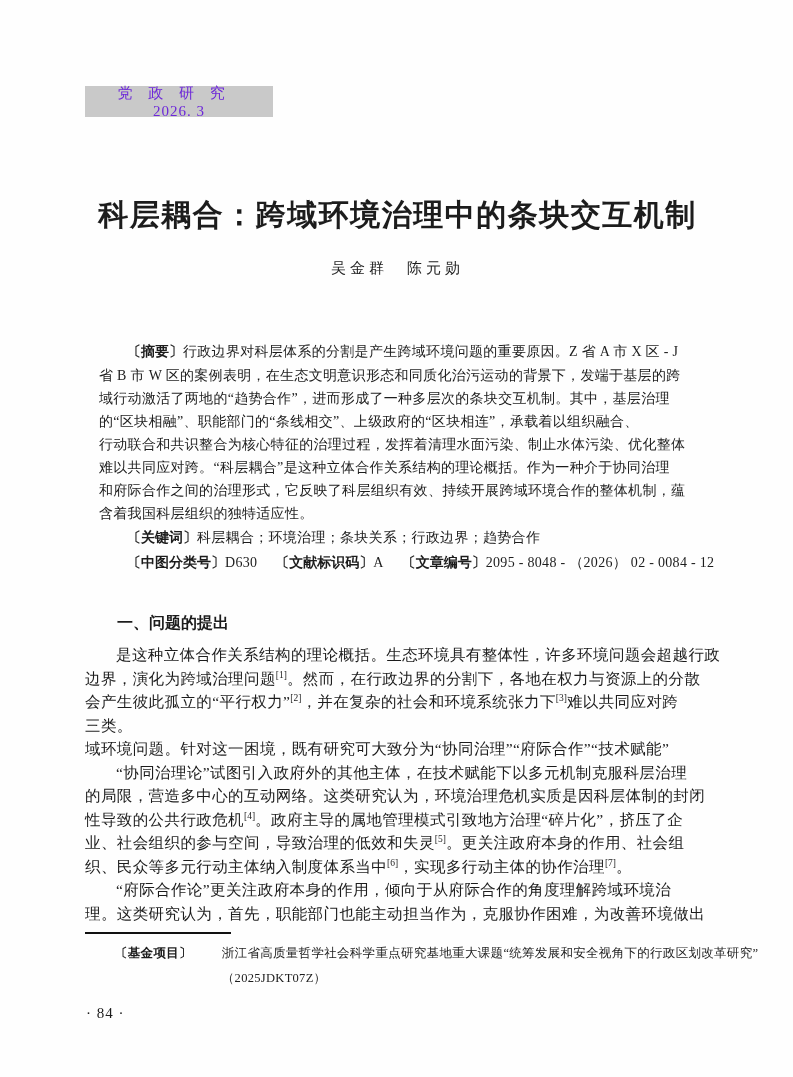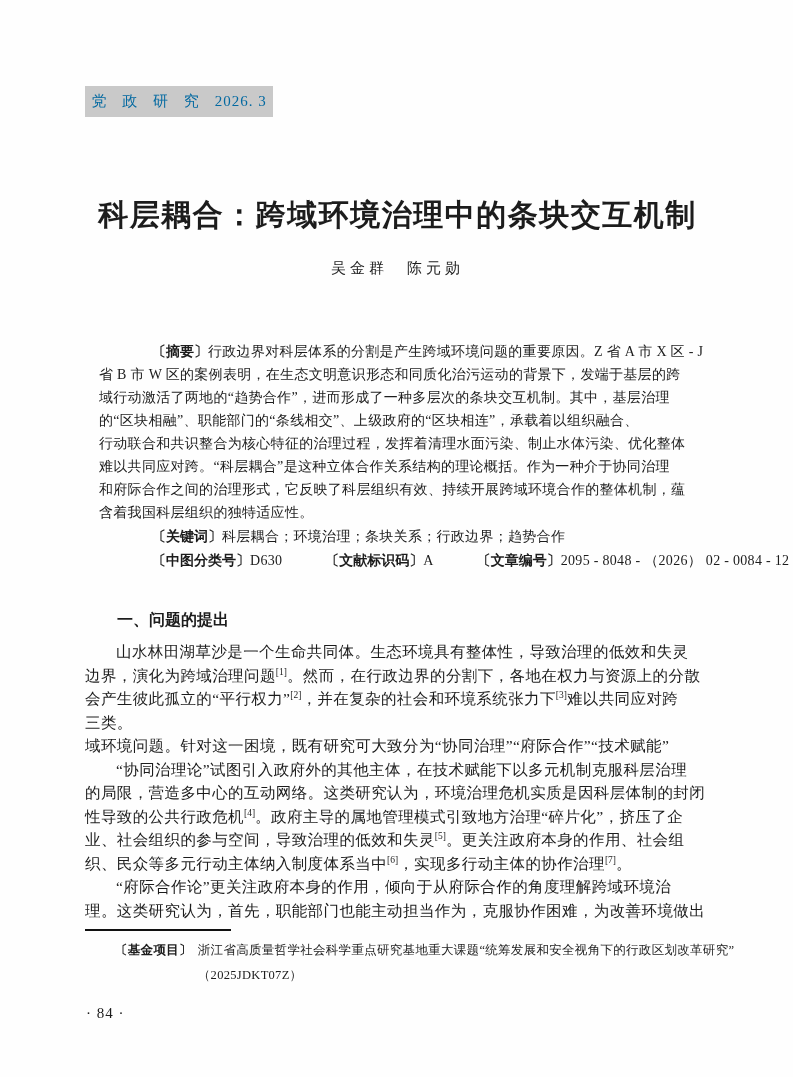--- a/index.html
+++ b/index.html
@@ -14,22 +14,23 @@
   }
   .content { padding:0 83px 0 85px; }
 
   
   .badge {
     position:absolute; left:85px; top:86px;
     width:188px; height:31px;
     background:#c9c9c9;
     display:flex; align-items:center; justify-content:center;
     font-family:"Liberation Serif", serif;
-    font-size:15px; color:#0369a1;
+    font-size:15px; color:#6d28d9;
     white-space:nowrap;
+    flex-direction:column;
   }
   .badge .masthead { letter-spacing:6px; margin-right:10px; }
   .badge .issue { letter-spacing:1px; }
 
   
   .title {
     margin-top:195px;
     text-align:center;
     font-family:"Liberation Sans", sans-serif;
     font-weight:bold;
@@ -49,24 +50,23 @@
   .abstract-block {
     margin:62px 12px 0 14px;
     font-size:14px;
     line-height:23px;
     letter-spacing:0.3px;
   }
   .abstract-line, .meta-line { white-space:nowrap; }
   .lead { text-indent:2em; }
   .meta-line { text-indent:2em; margin-top:1px; }
   .hei-label {
-    font-family:Liberation Serif, serif;
+    font-family:Liberation Mono, monospace;
     font-weight:bold;
     letter-spacing:0;
-    margin-left:25px;
   }
   .meta-gap { display:inline-block; width:18px; }
 
   
   .section-heading {
     margin:38px 0 0 32px;
     font-family:"Liberation Sans", sans-serif;
     font-weight:bold;
     font-size:16px;
     white-space:nowrap;
@@ -88,21 +88,21 @@
     margin-top:7px;
     width:146px; height:0;
     border-top:2px solid #111;
   }
   .footnotes {
     margin-top:7px;
     font-size:12.5px;
     line-height:24.5px;
     letter-spacing:0.3px;
   }
-  .fn-row { display:flex; margin-left:30px; }
+  .fn-row { display:flex; margin-left:30px;gap:24px; }
   .fn-label {
     flex:none;
     font-family:"Liberation Sans", sans-serif;
     font-weight:bold;
     margin-right:6px;
     white-space:nowrap;
   }
   .fn-content { flex:1; }
   .fn-line { white-space:nowrap; }
 
@@ -145,21 +145,21 @@
       </div>
 
       <div class="meta-line">
         <span class="hei-label">〔中图分类号〕</span><span>D630</span><span class="meta-gap"></span><span class="hei-label">〔文献标识码〕</span><span>A</span><span class="meta-gap"></span><span class="hei-label">〔文章编号〕</span><span>2095 - 8048 - （2026） 02 - 0084 - 12</span>
       </div>
     </div>
 
     <div class="section-heading">一、问题的提出</div>
 
     <div class="body-text">
-        <div class="body-line indent"><span>山水林田湖草沙是一个生命共同体。生态环境具有整体性，导致治理的低效和失灵</span></div>
+        <div class="body-line indent"><span>是这种立体合作关系结构的理论概括。生态环境具有整体性，许多环境问题会超越行政</span></div>
         <div class="body-line"><span>边界，演化为跨域治理问题</span><sup>[1]</sup><span>。然而，在行政边界的分割下，各地在权力与资源上的分散</span></div>
         <div class="body-line"><span>会产生彼此孤立的“平行权力”</span><sup>[2]</sup><span>，并在复杂的社会和环境系统张力下</span><sup>[3]</sup><span>难以共同应对跨</span></div>
         <div class="body-line"><span>三类。</span></div>
         <div class="body-line"><span>域环境问题。针对这一困境，既有研究可大致分为“协同治理”“府际合作”“技术赋能”</span></div>
         <div class="body-line indent"><span>“协同治理论”试图引入政府外的其他主体，在技术赋能下以多元机制克服科层治理</span></div>
         <div class="body-line"><span>的局限，营造多中心的互动网络。这类研究认为，环境治理危机实质是因科层体制的封闭</span></div>
         <div class="body-line"><span>性导致的公共行政危机</span><sup>[4]</sup><span>。政府主导的属地管理模式引致地方治理“碎片化”，挤压了企</span></div>
         <div class="body-line"><span>业、社会组织的参与空间，导致治理的低效和失灵</span><sup>[5]</sup><span>。更关注政府本身的作用、社会组</span></div>
         <div class="body-line"><span>织、民众等多元行动主体纳入制度体系当中</span><sup>[6]</sup><span>，实现多行动主体的协作治理</span><sup>[7]</sup><span>。</span></div>
         <div class="body-line indent"><span>“府际合作论”更关注政府本身的作用，倾向于从府际合作的角度理解跨域环境治</span></div>

